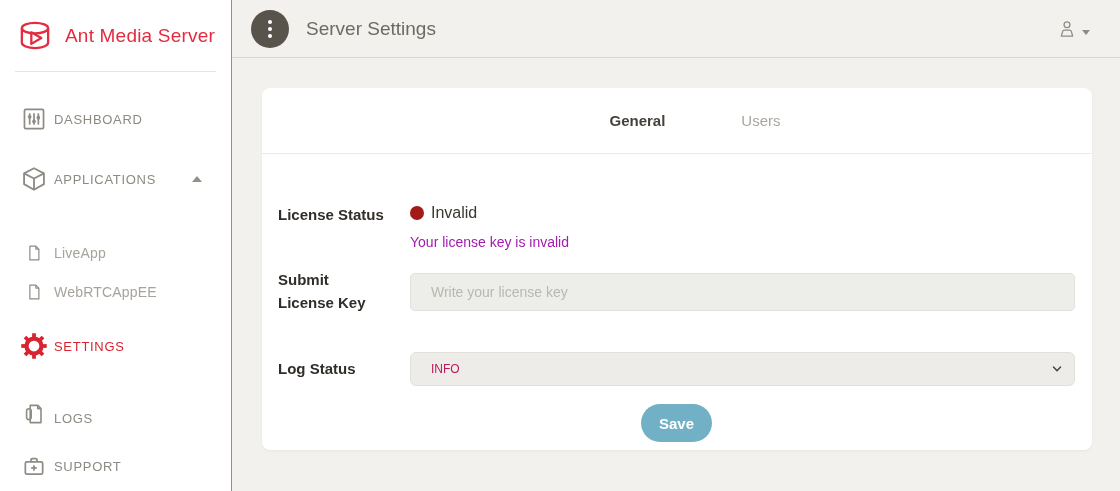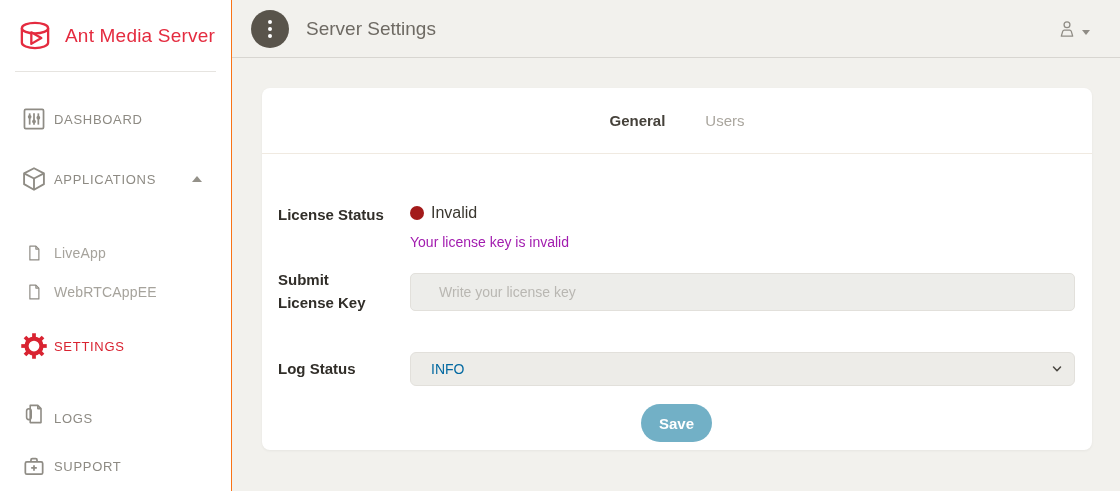--- a/index.html
+++ b/index.html
@@ -52,45 +52,45 @@
   
   .content { flex:1; background:#f2f1ed; position:relative; }
   .active-pointer { position:absolute; left:-18px; top:228px; width:0; height:0;
                     border-right:18px solid #f2f1ed; border-top:23px solid transparent; border-bottom:23px solid transparent; }
 
   .card { margin:30px 28px 0 30px; height:362px; background:#ffffff; border-radius:8px;
           box-shadow:0 1px 3px rgba(0,0,0,0.05); }
 
   .tabbar { height:66px; display:flex; align-items:center; justify-content:center; gap:36px;
             border-bottom:1px solid #f0eae1; }
-  .tab { background:none; border:none; font-family:inherit; font-size:15px; cursor:pointer; padding:4px 2px; }
+  .tab { background:none; border:none; font-family:inherit; font-size:15px; cursor:pointer; padding:4px 2px;margin-left:36px; }
   .tab.active { color:#45413a; font-weight:600; }
   .tab.inactive { color:#aaa69e; font-weight:400; }
 
   .form { padding:38px 17px 0 16px; }
   .form-row { display:flex;margin-top:12px; }
   .form-label { width:132px; flex:none; font-size:15px; font-weight:600; color:#312e29; line-height:1.5; }
   .form-label .wrap { display:inline-block; max-width:88px; }
   .form-control { flex:1; min-width:0; }
 
   .row-status { align-items:flex-start; }
   .status-line { display:flex; align-items:center; }
   .status-dot { width:14px; height:14px; border-radius:50%; background:#a31a1a; flex:none; margin-right:7px; }
   .status-value { font-size:16px; color:#3a372f; }
   .status-helper { font-size:14px; color:#a21caf; margin-top:12px; }
 
   .row-license { align-items:center; margin-top:19px; }
   .license-input { width:100%; height:38px; background:#ededea; border:1px solid #e2e0db; border-radius:5px;
-                   padding:0 28px; font-family:inherit; font-size:14px; color:#55524c; }
+                   padding:0 20px; font-family:inherit; font-size:14px; color:#55524c; }
   .license-input::placeholder { color:#b9b7b2; }
 
   .row-log { align-items:center; margin-top:38px; }
   .select-wrap { position:relative; width:100%; }
   .log-select { width:100%; height:34px; background:#edece8; border:1px solid #e2e0db; border-radius:6px;
-                padding:8px 20px; font-family:inherit; font-size:14px; color:#0369a1;
+                padding:8px 20px; font-family:inherit; font-size:12px; color:#be185d;
                 appearance:none; -webkit-appearance:none; cursor:pointer; }
   .select-chevron { position:absolute; right:11px; top:10px; pointer-events:none; }
 
   .save-row { display:flex; justify-content:center; margin-top:18px; }
   .save-btn { min-width:66px; height:38px; padding:0 18px; border:none; border-radius:19px; background:#72b0c6;
               color:#ffffff; font-family:inherit; font-size:15px; font-weight:700; cursor:pointer; }
 </style>
 </head>
 <body>
 

